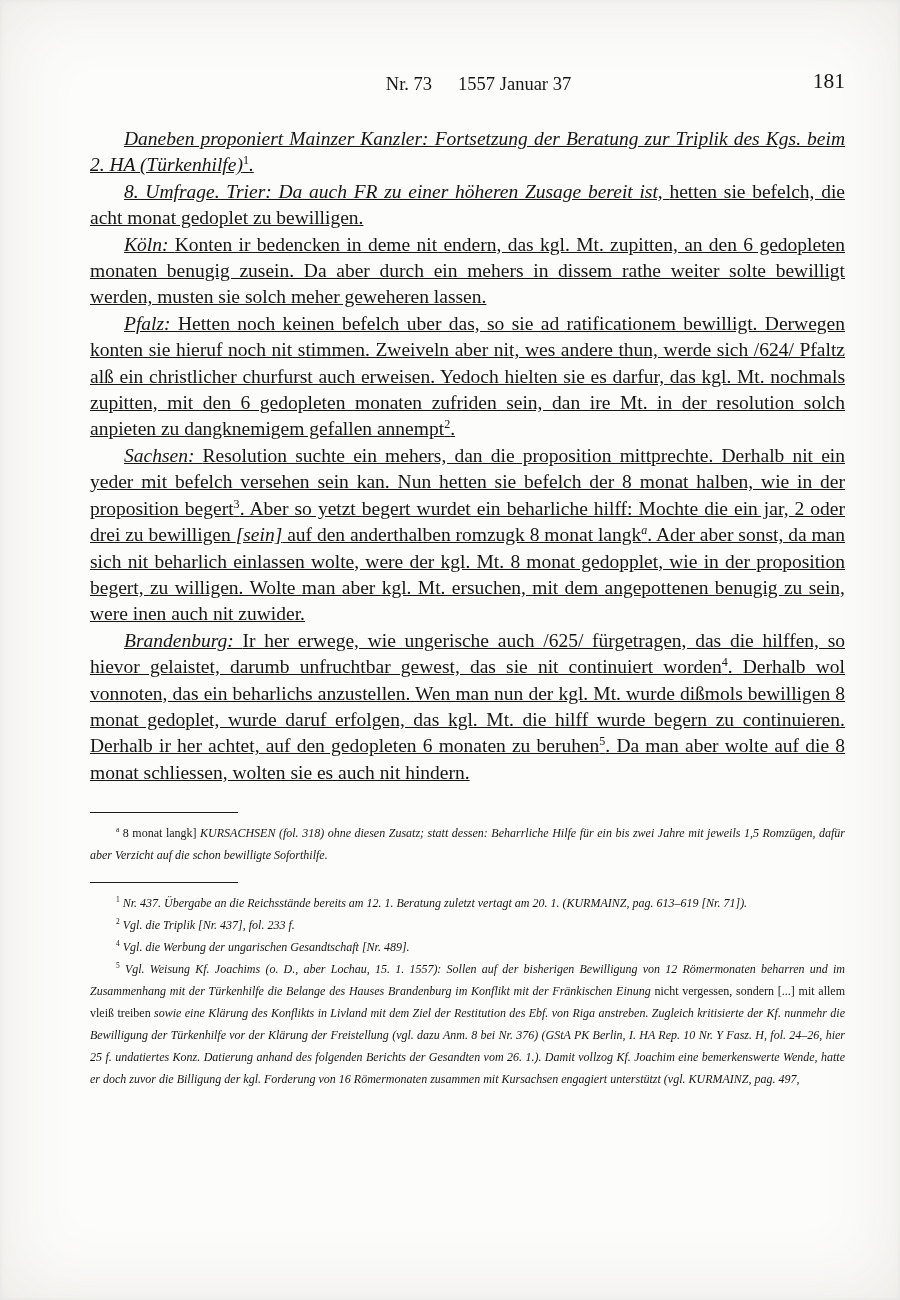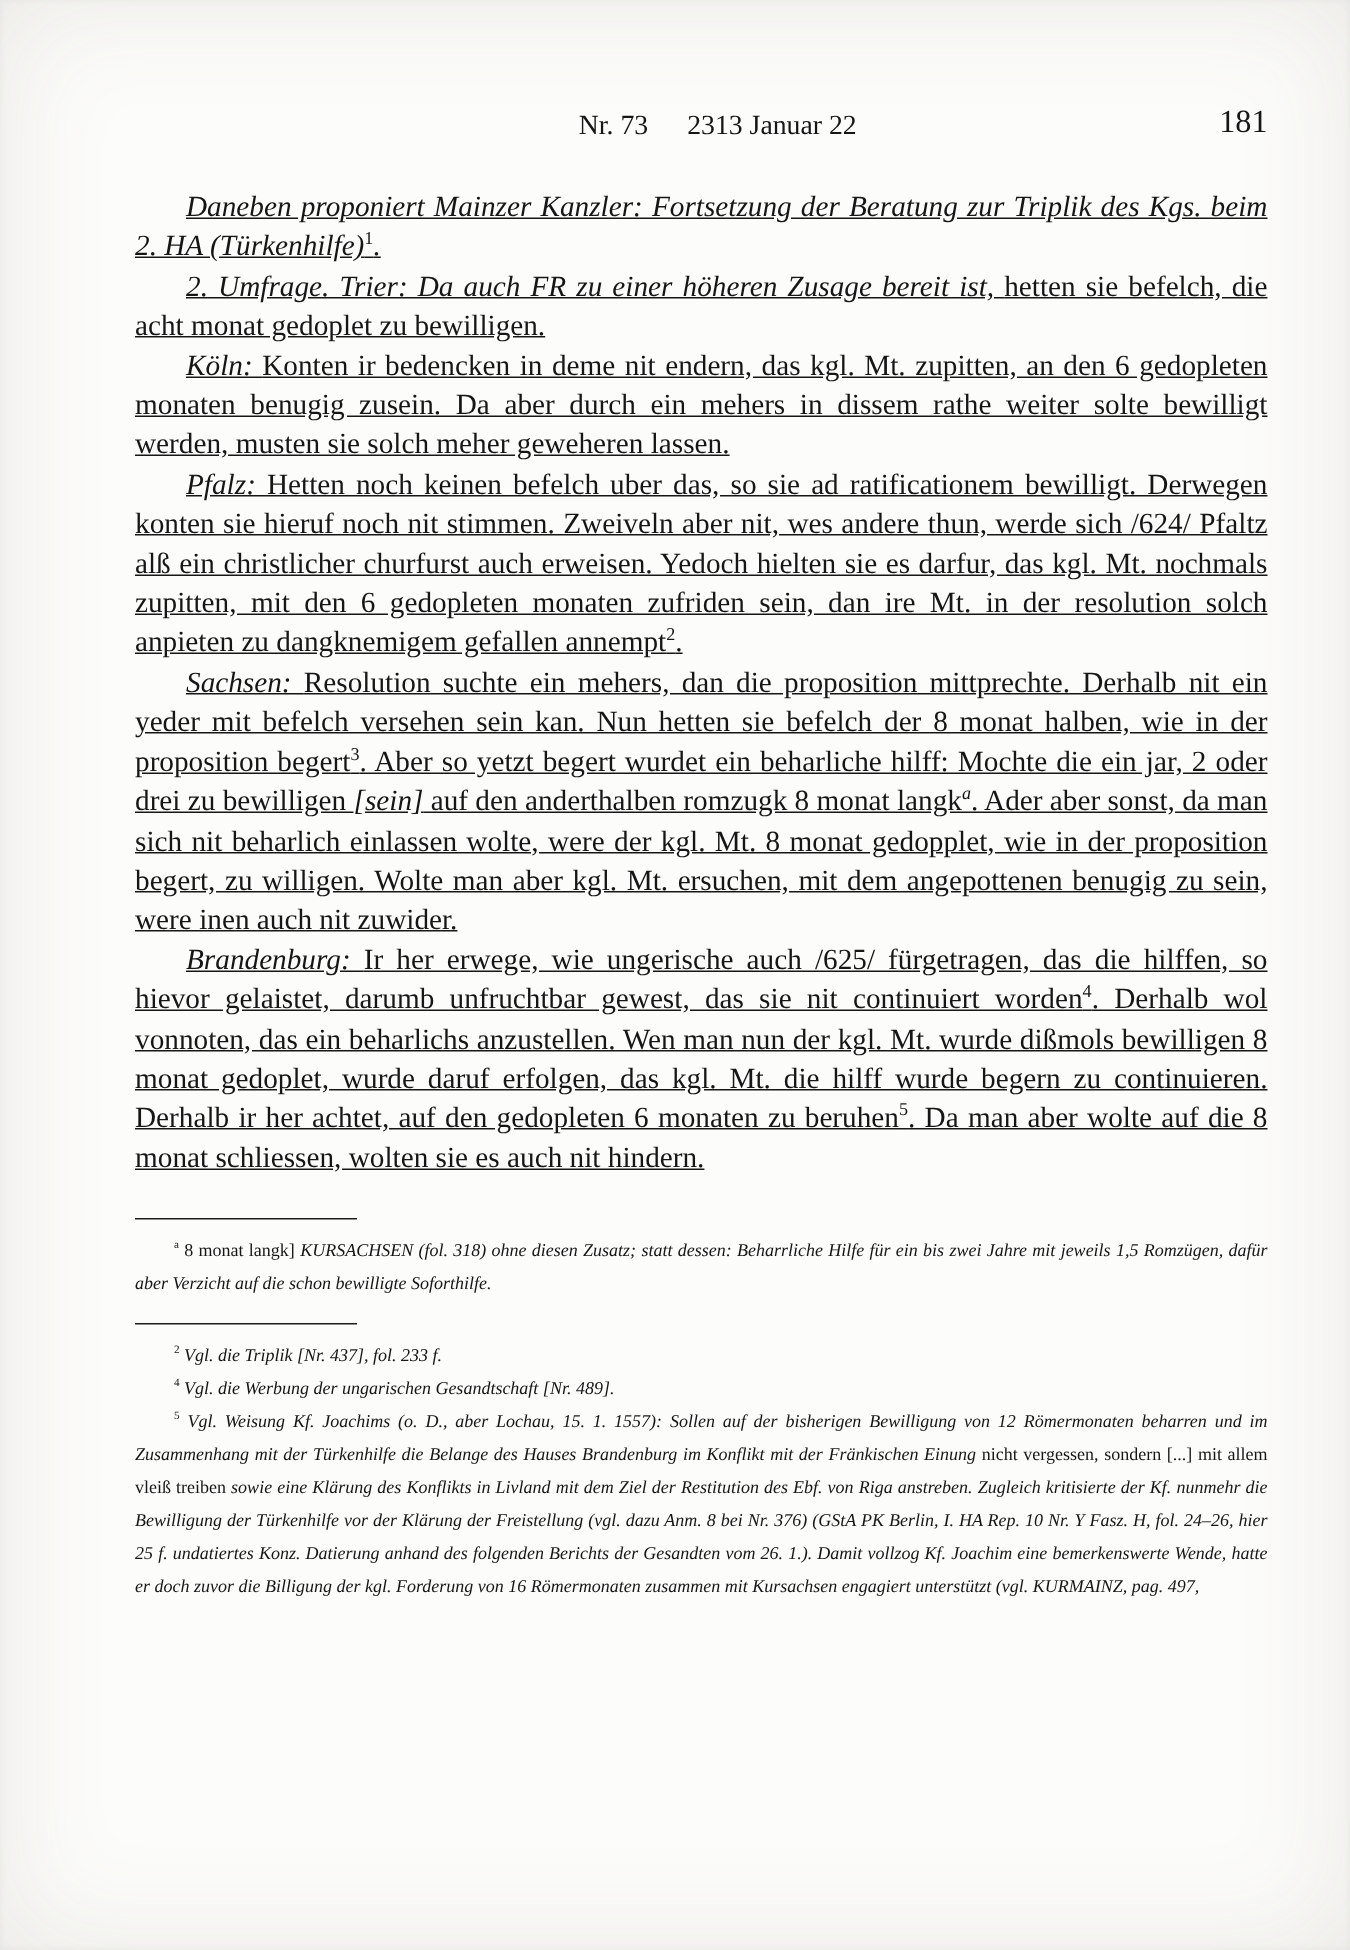--- a/index.html
+++ b/index.html
@@ -59,38 +59,39 @@
     text-align: justify;
   }
   .apparatus p, .footnotes p { margin: 0; text-indent: 26px; }
 </style>
 </head>
 <body>
 
 <div class="page">
 
   <div class="header">
-    <span class="doc-number">Nr. 73</span><span>2313 Januar 22</span>
+    <span class="doc-number">Nr. 73</span><span>1557 Januar 37</span>
     <span class="page-number">181</span>
   </div>
 
   <div class="main-text" id="main-text">
       <p><span class="i">Daneben proponiert Mainzer Kanzler: Fortsetzung der Beratung zur Triplik des Kgs. beim 2. HA (Türkenhilfe)</span><sup>1</sup><span class="i">.</span></p>
-      <p><span class="i">2. Umfrage. Trier: Da auch FR zu einer höheren Zusage bereit ist, </span><span>hetten sie befelch, die acht monat gedoplet zu bewilligen.</span></p>
+      <p><span class="i">8. Umfrage. Trier: Da auch FR zu einer höheren Zusage bereit ist, </span><span>hetten sie befelch, die acht monat gedoplet zu bewilligen.</span></p>
       <p><span class="i">Köln: </span><span>Konten ir bedencken in deme nit endern, das kgl. Mt. zupitten, an den 6 gedopleten monaten benugig zusein. Da aber durch ein mehers in dissem rathe weiter solte bewilligt werden, musten sie solch meher geweheren lassen.</span></p>
       <p><span class="i">Pfalz: </span><span>Hetten noch keinen befelch uber das, so sie ad ratificationem bewilligt. Derwegen konten sie hieruf noch nit stimmen. Zweiveln aber nit, wes andere thun, werde sich /624/ Pfaltz alß ein christlicher churfurst auch erweisen. Yedoch hielten sie es darfur, das kgl. Mt. nochmals zupitten, mit den 6 gedopleten monaten zufriden sein, dan ire Mt. in der resolution solch anpieten zu dangknemigem gefallen annempt</span><sup>2</sup><span>.</span></p>
       <p><span class="i">Sachsen: </span><span>Resolution suchte ein mehers, dan die proposition mittprechte. Derhalb nit ein yeder mit befelch versehen sein kan. Nun hetten sie befelch der 8 monat halben, wie in der proposition begert</span><sup>3</sup><span>. Aber so yetzt begert wurdet ein beharliche hilff: Mochte die ein jar, 2 oder drei zu bewilligen </span><span class="i">[sein]</span><span> auf den anderthalben romzugk 8 monat langk</span><sup class="i">a</sup><span>. Ader aber sonst, da man sich nit beharlich einlassen wolte, were der kgl. Mt. 8 monat gedopplet, wie in der proposition begert, zu willigen. Wolte man aber kgl. Mt. ersuchen, mit dem angepottenen benugig zu sein, were inen auch nit zuwider.</span></p>
       <p><span class="i">Brandenburg: </span><span>Ir her erwege, wie ungerische auch /625/ fürgetragen, das die hilffen, so hievor gelaistet, darumb unfruchtbar gewest, das sie nit continuiert worden</span><sup>4</sup><span>. Derhalb wol vonnoten, das ein beharlichs anzustellen. Wen man nun der kgl. Mt. wurde dißmols bewilligen 8 monat gedoplet, wurde daruf erfolgen, das kgl. Mt. die hilff wurde begern zu continuieren. Derhalb ir her achtet, auf den gedopleten 6 monaten zu beruhen</span><sup>5</sup><span>. Da man aber wolte auf die 8 monat schliessen, wolten sie es auch nit hindern.</span></p>
     </div>
 
   <div class="rule rule-a"></div>
   <div class="apparatus" id="apparatus">
       <p><sup>a</sup><span> 8 monat langk] </span><span class="i">KURSACHSEN (fol. 318) ohne diesen Zusatz; statt dessen: Beharrliche Hilfe für ein bis zwei Jahre mit jeweils 1,5 Romzügen, dafür aber Verzicht auf die schon bewilligte Soforthilfe.</span></p>
     </div>
 
   <div class="rule rule-n"></div>
   <div class="footnotes" id="footnotes">
+      <p><sup>1</sup><span class="i"> Nr. 437. Übergabe an die Reichsstände bereits am 12. 1. Beratung zuletzt vertagt am 20. 1. (KURMAINZ, pag. 613–619 [Nr. 71]).</span></p>
       <p><sup>2</sup><span class="i"> Vgl. die Triplik [Nr. 437], fol. 233 f.</span></p>
       <p><sup>4</sup><span class="i"> Vgl. die Werbung der ungarischen Gesandtschaft [Nr. 489].</span></p>
       <p><sup>5</sup><span class="i"> Vgl. Weisung Kf. Joachims (o. D., aber Lochau, 15. 1. 1557): Sollen auf der bisherigen Bewilligung von 12 Römermonaten beharren und im Zusammenhang mit der Türkenhilfe die Belange des Hauses Brandenburg im Konflikt mit der Fränkischen Einung </span><span>nicht vergessen, sondern [...] mit allem vleiß treiben </span><span class="i">sowie eine Klärung des Konflikts in Livland mit dem Ziel der Restitution des Ebf. von Riga anstreben. Zugleich kritisierte der Kf. nunmehr die Bewilligung der Türkenhilfe vor der Klärung der Freistellung (vgl. dazu Anm. 8 bei Nr. 376) (GStA PK Berlin, I. HA Rep. 10 Nr. Y Fasz. H, fol. 24–26, hier 25 f. undatiertes Konz. Datierung anhand des folgenden Berichts der Gesandten vom 26. 1.). Damit vollzog Kf. Joachim eine bemerkenswerte Wende, hatte er doch zuvor die Billigung der kgl. Forderung von 16 Römermonaten zusammen mit Kursachsen engagiert unterstützt (vgl. KURMAINZ, pag. 497,</span></p>
     </div>
 
 </div>
 
 </body></html>

